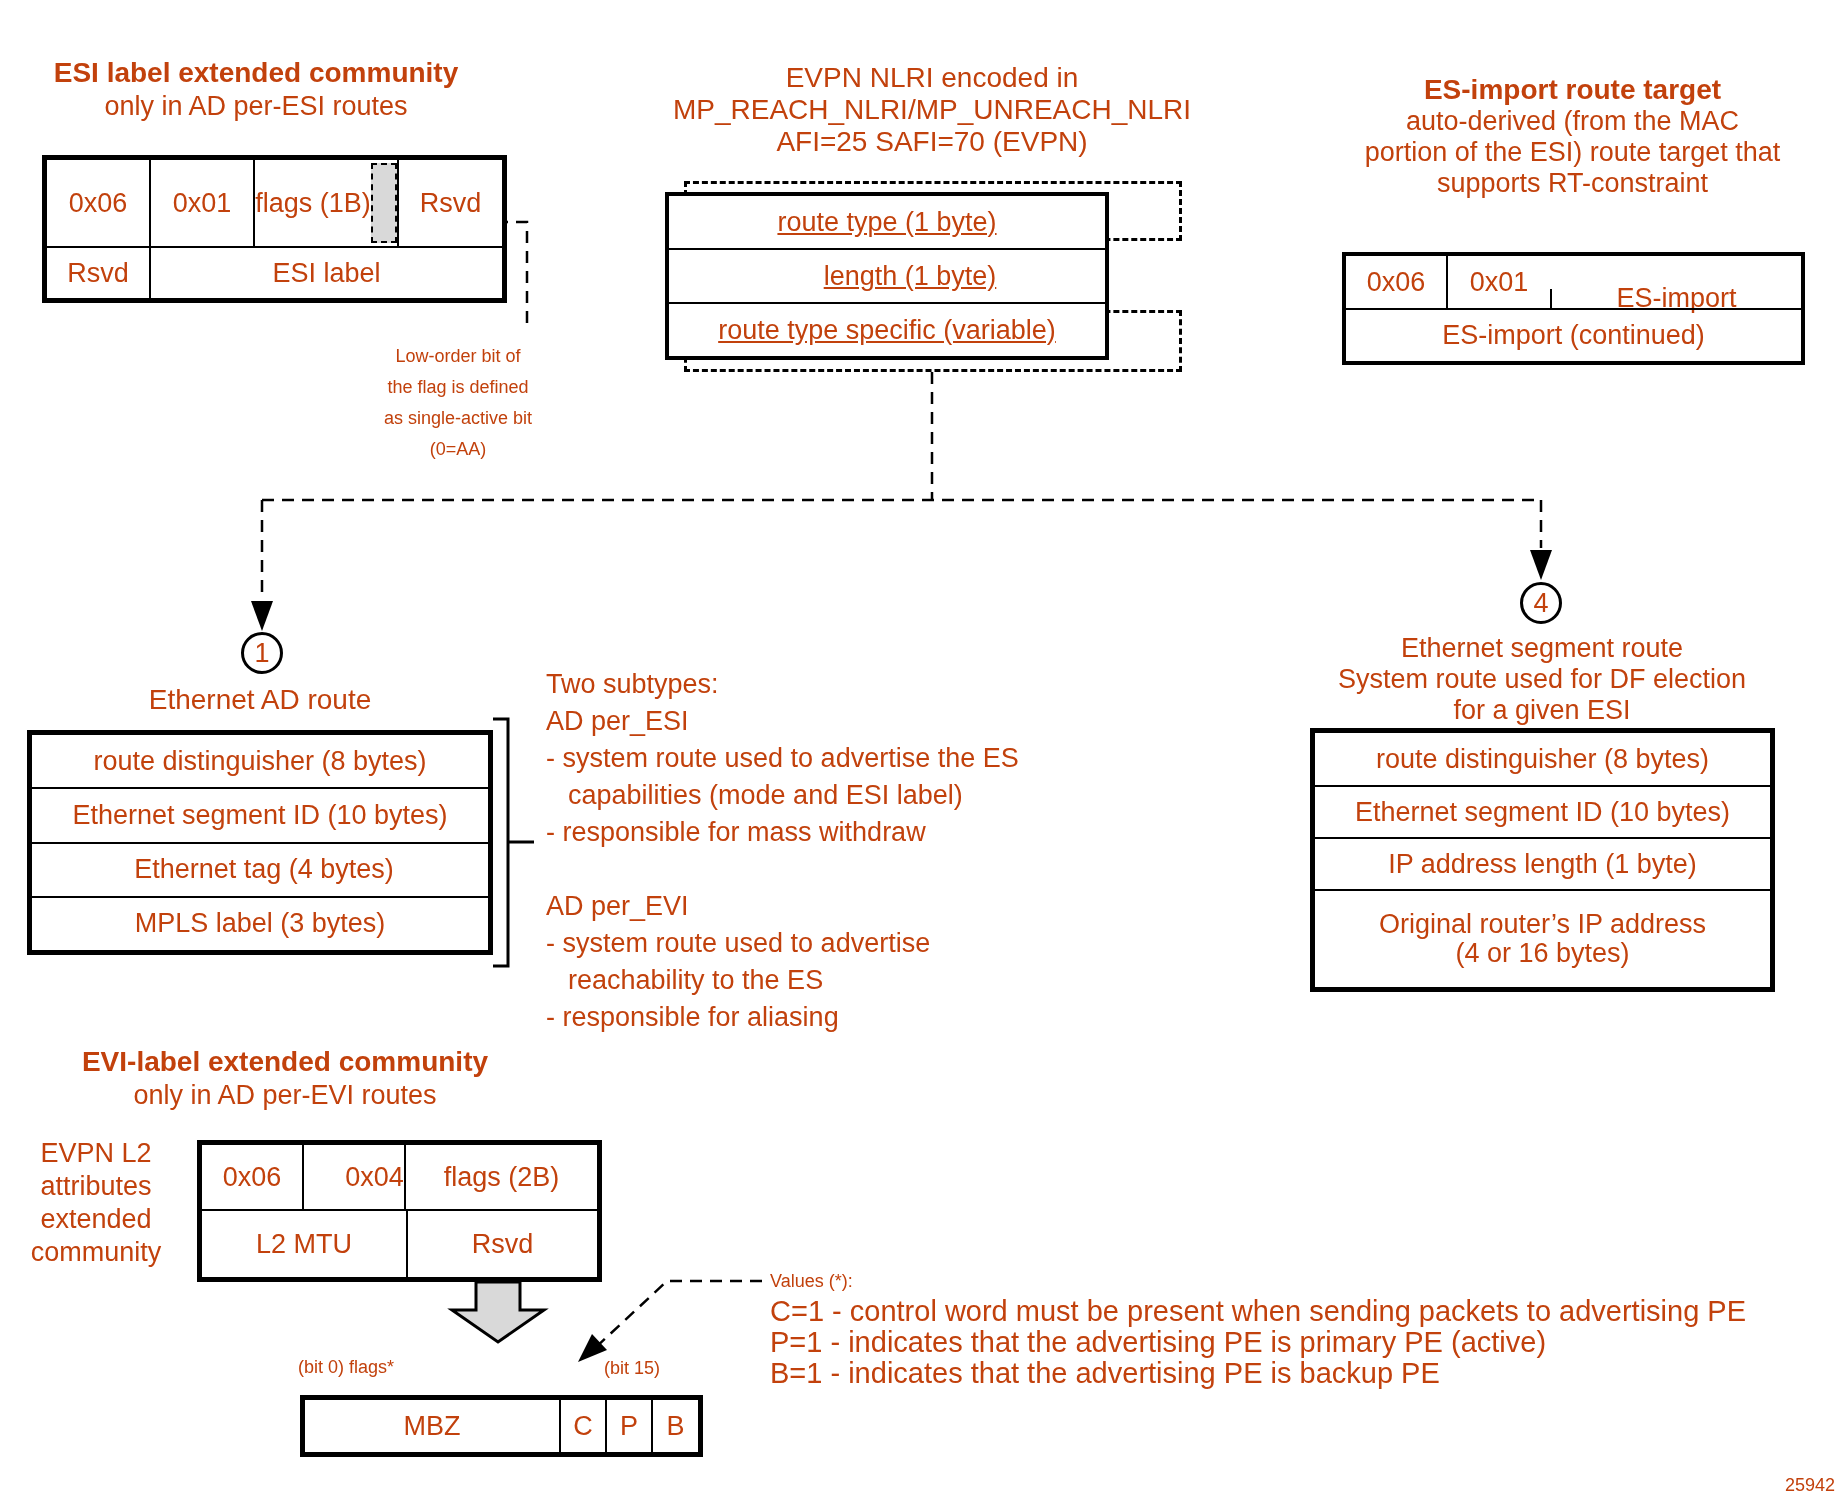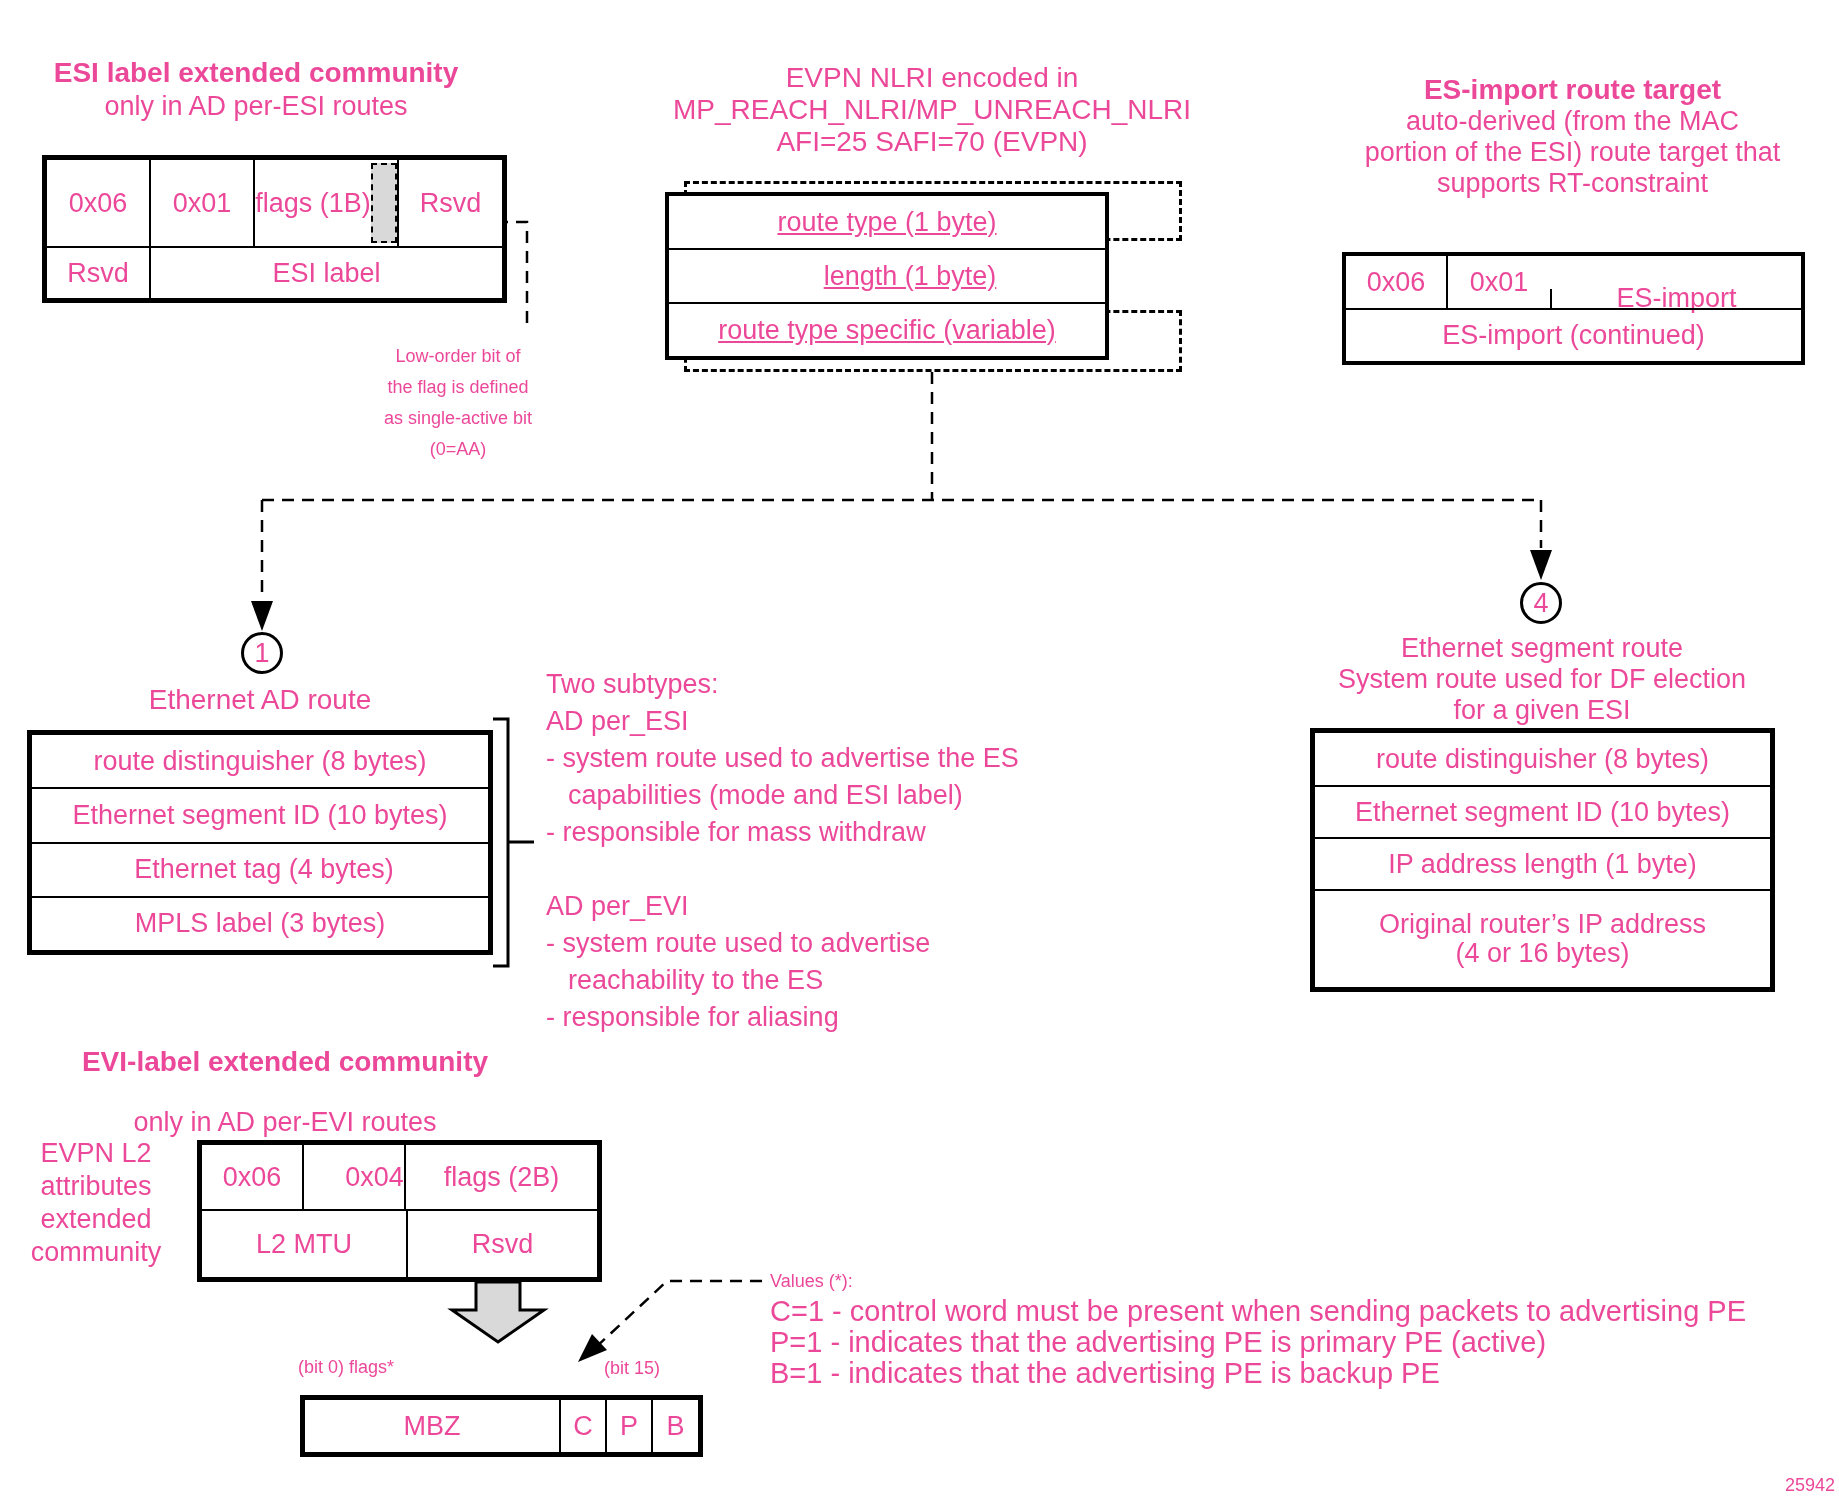--- a/index.html
+++ b/index.html
@@ -1,17 +1,17 @@
 <!DOCTYPE html>
 <html><head>
 <meta charset="utf-8">
 <style>
   html,body{margin:0;padding:0;background:#fff;}
   #canvas{position:relative;width:1839px;height:1501px;background:#fff;
-          font-family:"Liberation Sans",sans-serif;color:#ec4899;overflow:hidden;}
+          font-family:"Liberation Sans",sans-serif;color:#c2410c;overflow:hidden;}
   .abs{position:absolute;}
   .ctr{text-align:center;}
   .b{font-weight:bold;}
   .nw{white-space:nowrap;}
   .t27{font-size:27px;line-height:31px;}
   .t28{font-size:28px;line-height:32px;}
   .t26{font-size:18px;line-height:30px;}
   .t25{font-size:29px;line-height:31px;}
   .tbl{position:absolute;border:5px solid #000;box-sizing:border-box;background:#fff;
        display:flex;flex-direction:column;}
@@ -170,21 +170,21 @@
       </div>
     <div class="row bt" style="flex:1;">
       <div class="cell" style="flex:1;flex-direction:column;">
         <div>Original router’s IP address</div>
         <div>(4 or 16 bytes)</div>
       </div>
     </div>
   </div>
 
   <div class="abs ctr b t28 nw" style="left:45px;top:1046px;width:480px;">EVI-label extended community</div>
-  <div class="abs ctr t27 nw" style="left:45px;top:1107px;width:480px;">only in AD per-EVI routes</div>
+  <div class="abs ctr t27 nw" style="left:45px;top:1080px;width:480px;">only in AD per-EVI routes</div>
 
   <div class="abs ctr t27 lines" style="left:16px;top:1137px;width:160px;line-height:33px;">
     <div>EVPN L2</div>
     <div>attributes</div>
     <div>extended</div>
     <div>community</div>
   </div>
 
   <div class="tbl" style="left:197px;top:1140px;width:405px;height:142px;">
     <div class="row" style="height:64px;">

